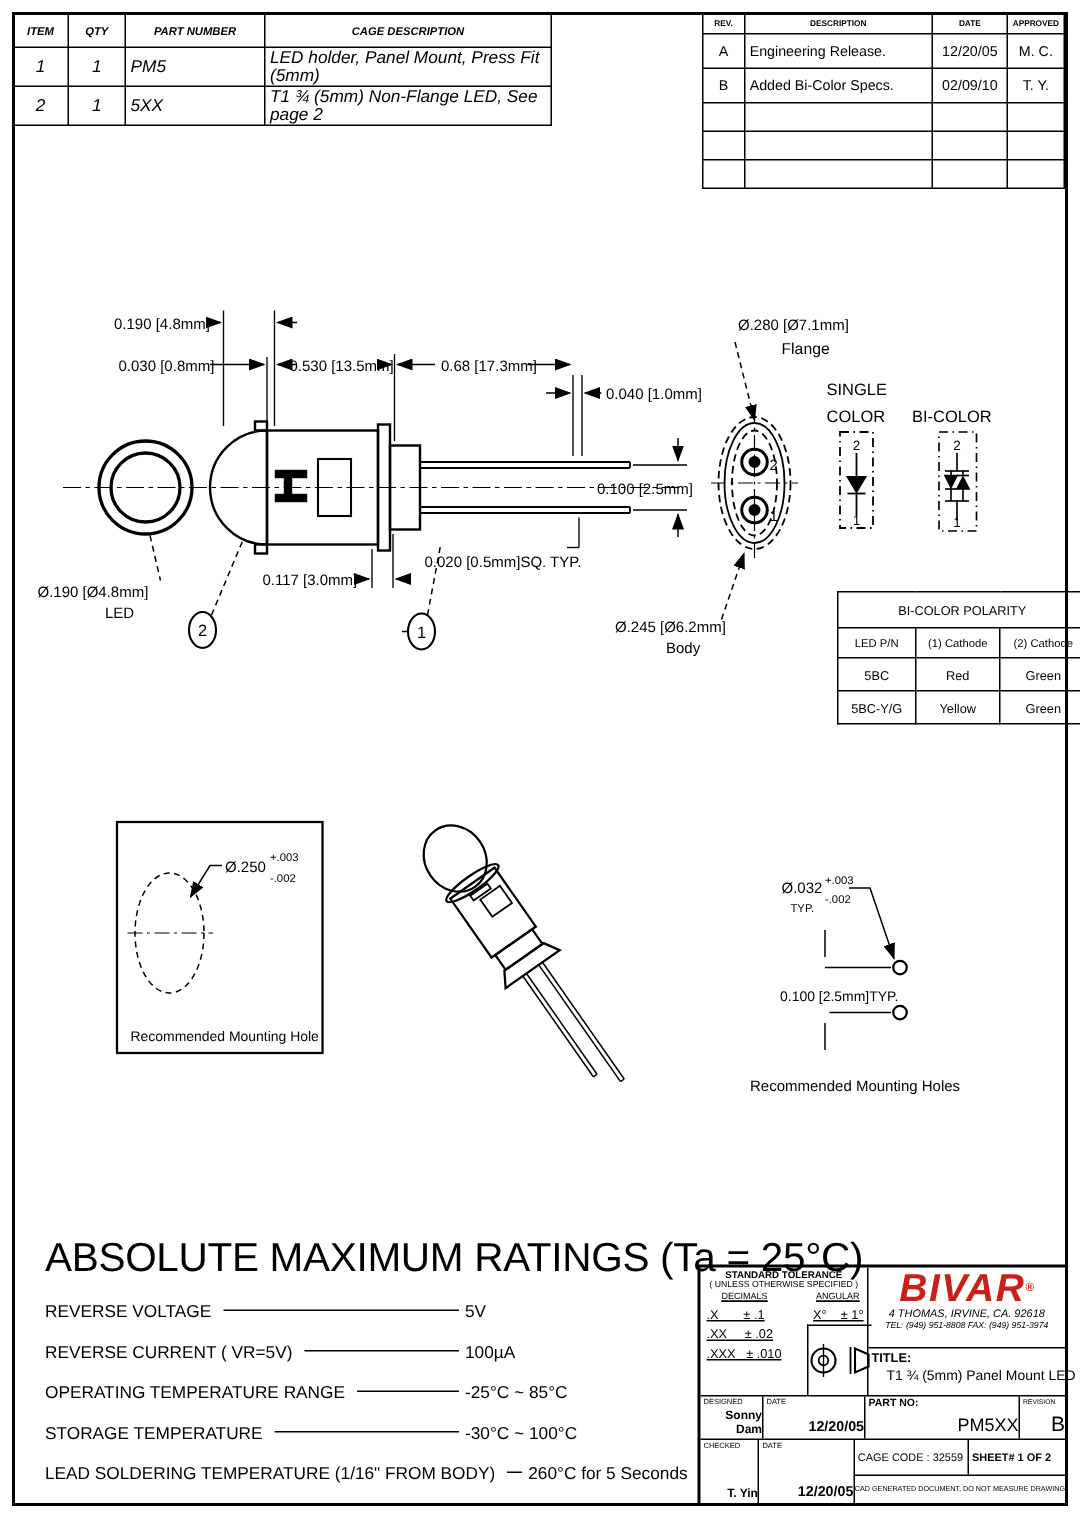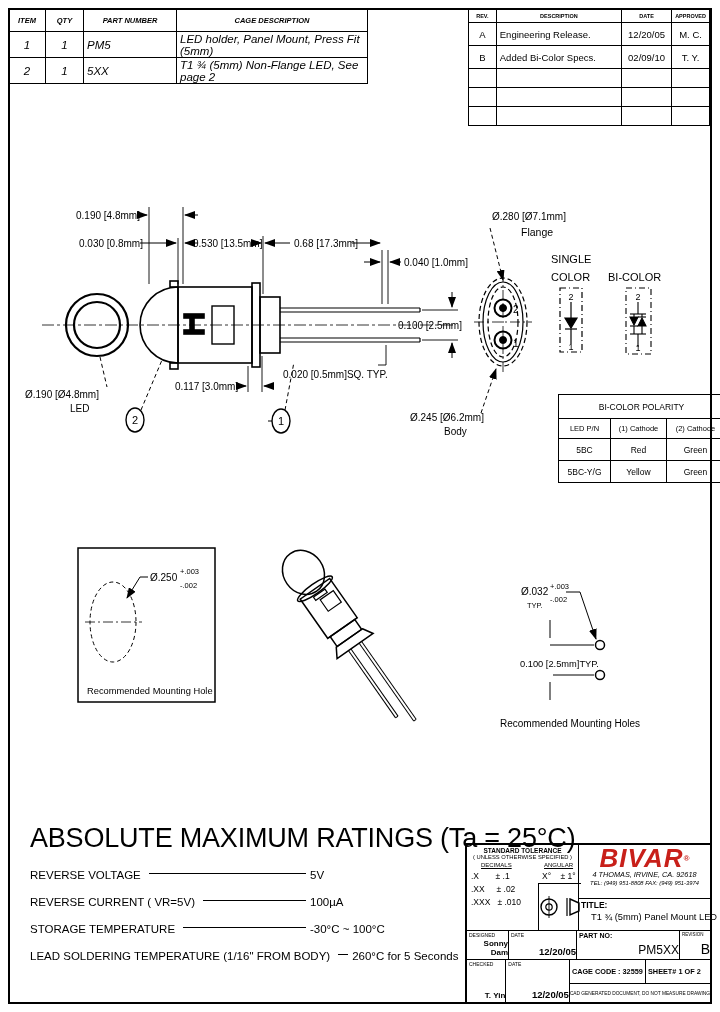--- a/index.html
+++ b/index.html
@@ -32,21 +32,21 @@
   .r-row{display:flex;align-items:center;height:27px;font-size:11.5px;white-space:nowrap;}
   .r-fill{flex:1;border-bottom:1.5px solid #000;margin:0 4px 3px 8px;min-width:10px;}
   .r-val{width:152px;}
 
   
   #title-block{left:465px;top:843px;width:247px;height:161px;border:2px solid #000;box-sizing:border-box;display:flex;flex-direction:column;}
   .tb-top{height:85px;display:flex;border-bottom:1.5px solid #000;}
   .tol{width:111px;border-right:1.5px solid #000;display:flex;flex-direction:column;}
   .tol-l1{font-size:6.5px;font-weight:bold;text-align:center;margin-top:2px;}
   .tol-l2{font-size:5.8px;text-align:center;}
-  .tol-grid{flex:1;display:flex;}
+  .tol-grid{flex:1;display:flex;text-decoration:underline;}
   .tol-dec{width:64px;padding-left:4px;}
   .tol-ang{flex:1;display:flex;flex-direction:column;padding-left:17px;}
   .tol-h{font-size:6px;text-decoration:underline;margin:2px 0 2px 6px;}
   .tol-dec .tol-h{margin-left:10px;}
   .tol-v{font-size:8.5px;white-space:pre;line-height:13px;}
   .proj-box{flex:1;border-top:1.5px solid #000;border-left:1.5px solid #000;margin-left:0;display:flex;align-items:center;justify-content:center;}
   .company{flex:1;display:flex;flex-direction:column;}
   .logo-area{height:53px;text-align:center;overflow:hidden;font-style:italic;}
   .logo{font-size:26px;font-weight:900;color:#c8201a;line-height:26px;letter-spacing:1px;display:inline;}
   .reg{font-size:8px;color:#c8201a;vertical-align:super;font-weight:bold;}
@@ -65,21 +65,21 @@
   .c-part{flex:1;border-right:1.5px solid #000;}
   .c-rev{width:30px;}
   .c-name .val{font-size:8px;}
   .c-date .val{font-size:9.5px;}
   .c-part .lbl{font-size:7px;font-weight:bold;}
   .c-part .val{font-size:12px;font-weight:normal;}
   .c-rev .lbl{font-size:4.5px;}
   .c-rev .val{font-size:14px;font-weight:normal;}
   .r2-right{flex:1;display:flex;flex-direction:column;}
   .r2-top{height:23px;display:flex;border-bottom:1.5px solid #000;}
-  .cage{flex:1;border-right:1.5px solid #000;font-size:7.3px;font-weight:bold;display:flex;align-items:center;padding-left:2px;white-space:nowrap;}
+  .cage{flex:1;border-right:1.5px solid #000;font-size:7.3px;font-weight:normal;display:flex;align-items:center;padding-left:2px;white-space:nowrap;}
   .sheet{width:62px;font-size:7.3px;font-weight:bold;display:flex;align-items:center;padding-left:2px;white-space:nowrap;}
   .note{flex:1;font-size:4.8px;display:flex;align-items:center;justify-content:center;white-space:nowrap;}
 </style>
 </head>
 <body>
 
 <div class="abs" id="sheet-border"></div>
 
 <svg class="abs" id="draw-svg" viewBox="0 0 720 1012">
   <defs>
@@ -362,20 +362,25 @@
   <div class="title">ABSOLUTE MAXIMUM RATINGS (Ta = 25°C)</div>
   <div class="r-row">
     <span>REVERSE VOLTAGE</span>
     <span class="r-fill"></span>
     <span class="r-val">5V</span>
   </div>
   <div class="r-row">
     <span>REVERSE CURRENT ( VR=5V)</span>
     <span class="r-fill"></span>
     <span class="r-val">100µA</span>
+  </div>
+  <div class="r-row">
+    <span>OPERATING TEMPERATURE RANGE</span>
+    <span class="r-fill"></span>
+    <span class="r-val">-25°C  ~  85°C</span>
   </div>
   <div class="r-row">
     <span>STORAGE TEMPERATURE</span>
     <span class="r-fill"></span>
     <span class="r-val">-30°C  ~  100°C</span>
   </div>
   <div class="r-row">
     <span>LEAD SOLDERING TEMPERATURE (1/16" FROM BODY)</span>
     <span class="r-fill"></span>
     <span class="r-val">260°C for 5 Seconds</span>

